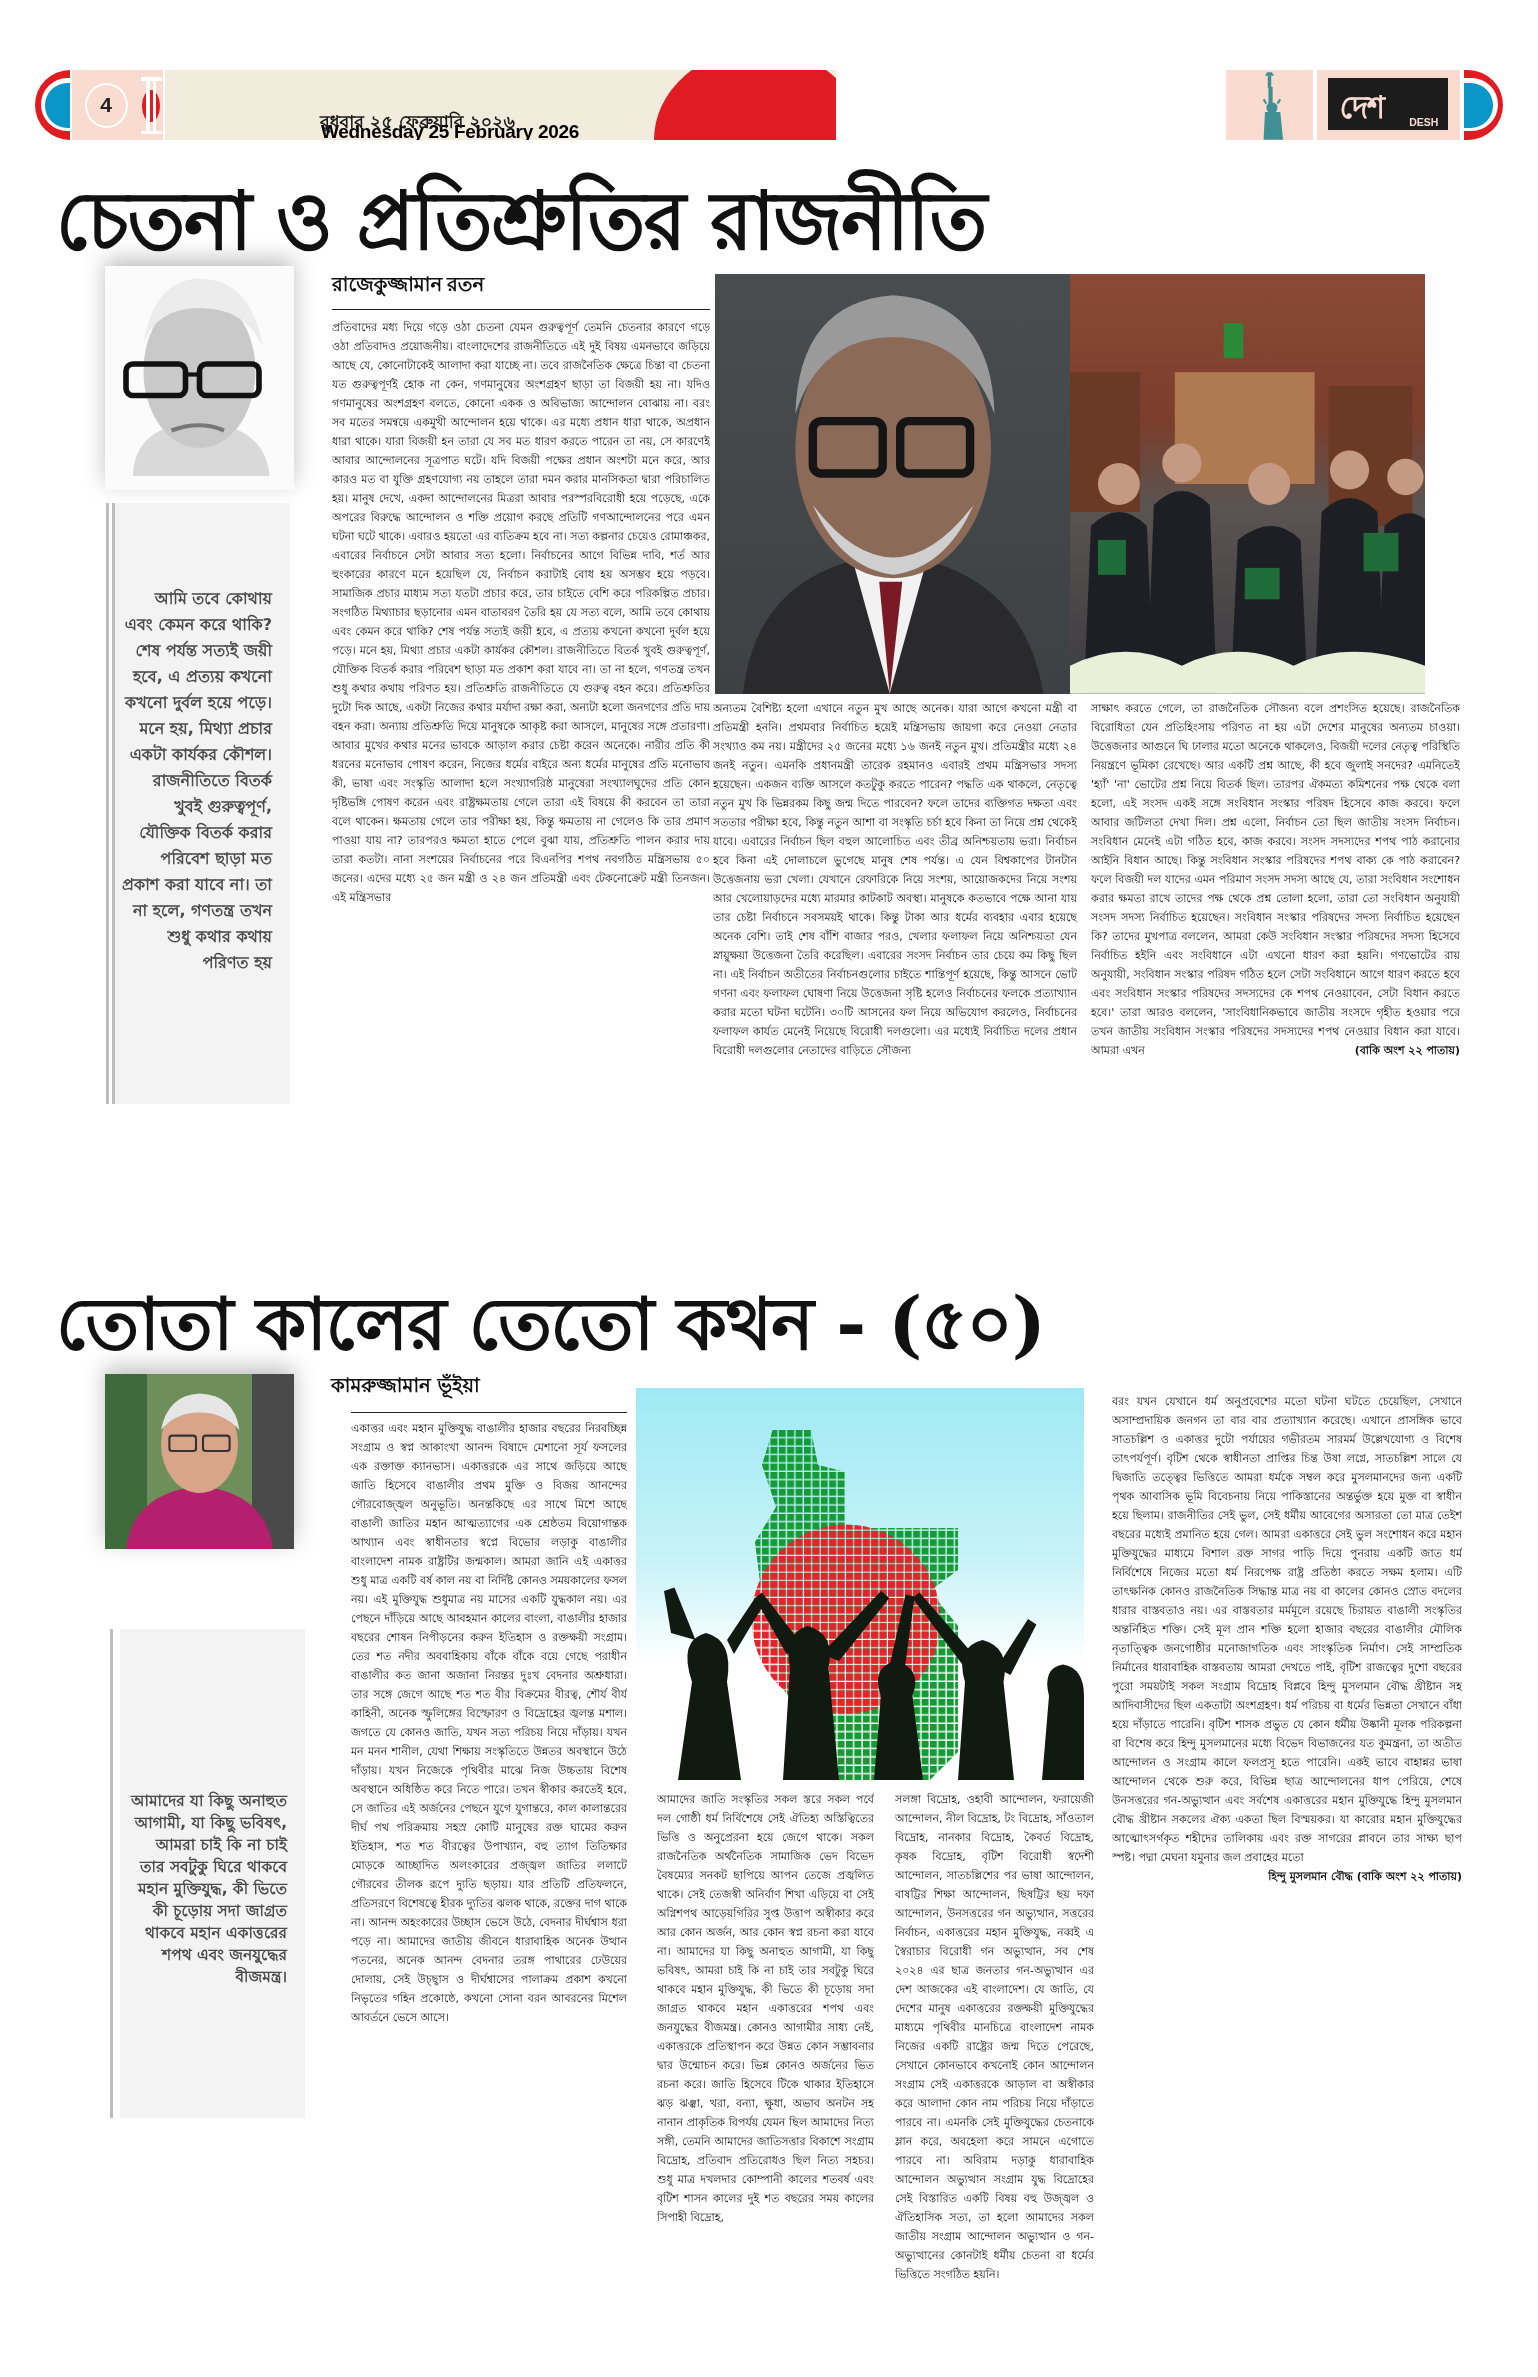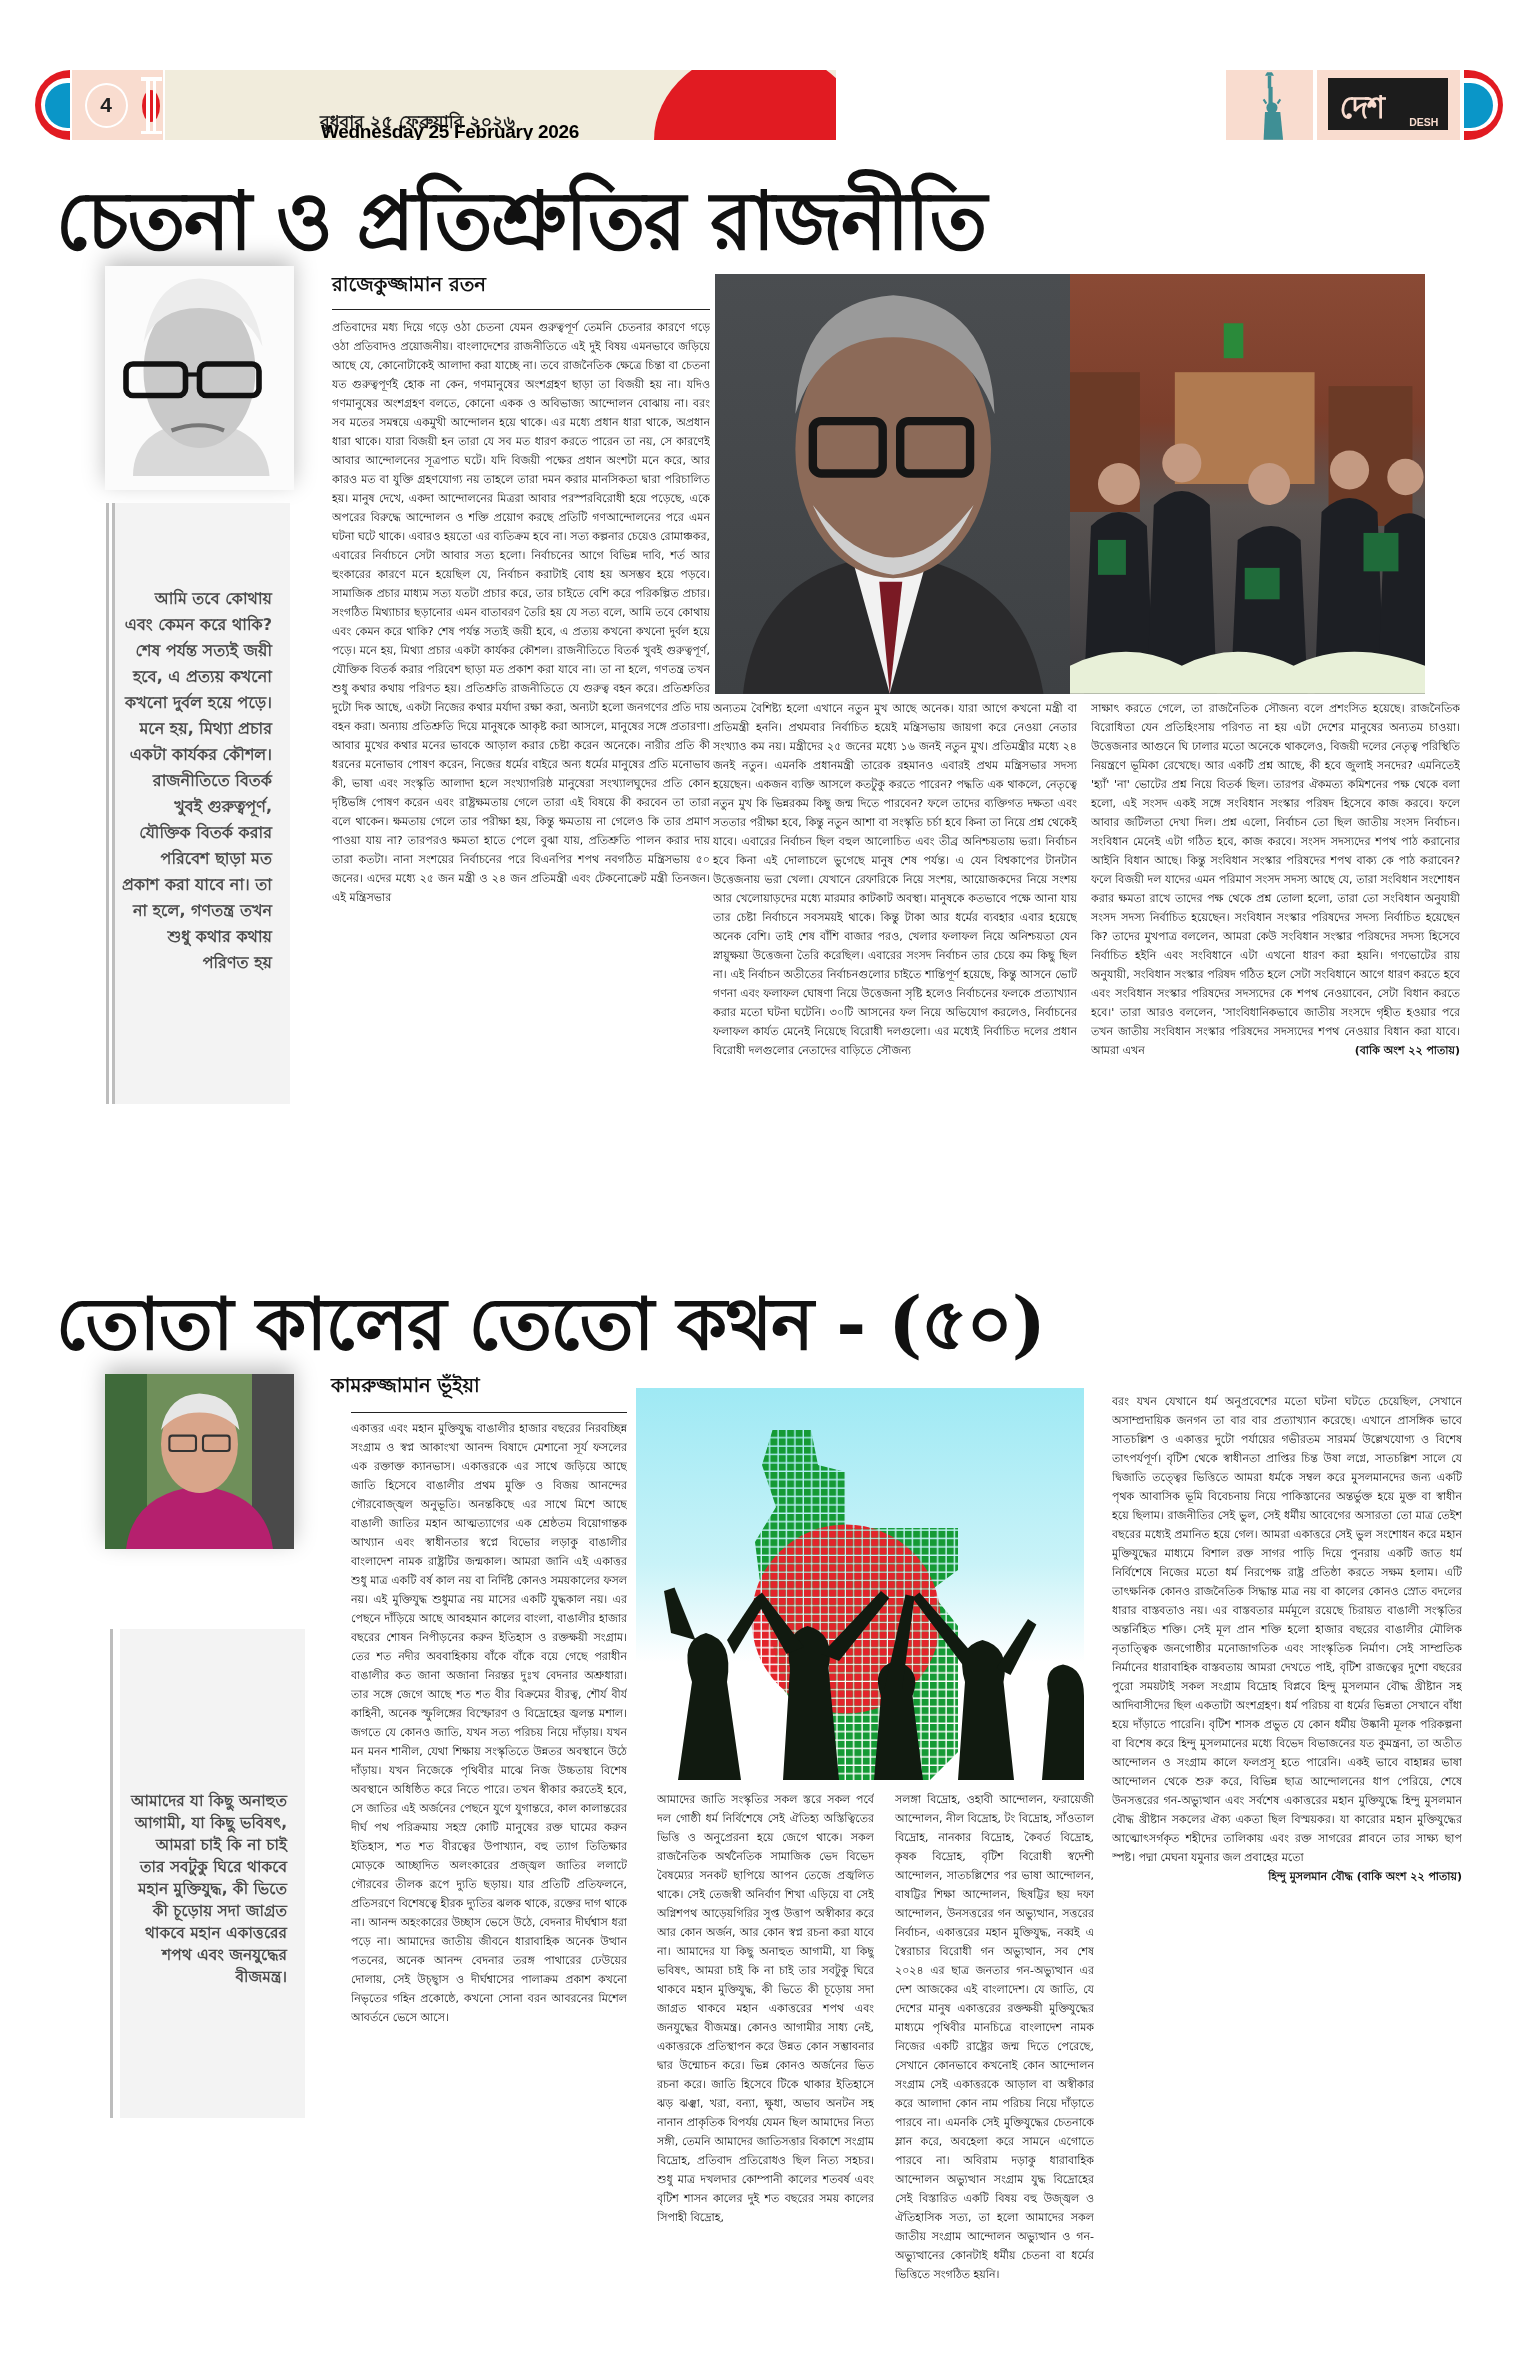--- a/index.html
+++ b/index.html
@@ -37,21 +37,21 @@
   .h1 { left: 56px; top: 162px; font-size: 77px; transform: scaleY(1.05); }
   .h2 { left: 56px; top: 1269px; font-size: 72px; }
 
   
   .portrait { position: absolute; background: #fff; box-shadow: 0 -7px 21px rgba(0,0,0,0.25); }
   .portrait-1 { left: 105px; top: 266px; width: 189px; height: 224px; }
   .portrait-2 { left: 105px; top: 1374px; width: 189px; height: 175px; }
   .face { position: absolute; }
 
   .byline { position: absolute; font: bold 19.6px "DejaVu Sans", sans-serif; color: #111; }
-  .byline-1 { left: 332px; top: 270px; }
+  .byline-1 { left: 332px; top: 270px; font-family: Liberation Serif, serif; }
   .byline-2 { left: 331px; top: 1371px; }
   .rule { position: absolute; height: 1.4px; background: #222; }
   .rule-1 { left: 332px; top: 309px; width: 378px; }
   .rule-2 { left: 351px; top: 1412px; width: 276px; }
 
   
   .pullquote { position: absolute; background: #f3f3f3; text-align: right; font: bold 16px/26px "DejaVu Sans", sans-serif; color: #4b4b4b; padding: 8.4px 18px 0 7px; }
   .pq-1 { left: 115px; top: 503px; width: 175px; height: 601px; padding-top: 83px; }
   .pq-2 { left: 120px; top: 1629px; width: 185px; height: 489px; padding-top: 161px; font-size: 15.4px; line-height: 22px; }
   .vbar { position: absolute; width: 2.8px; background: #bdbdbd; }

